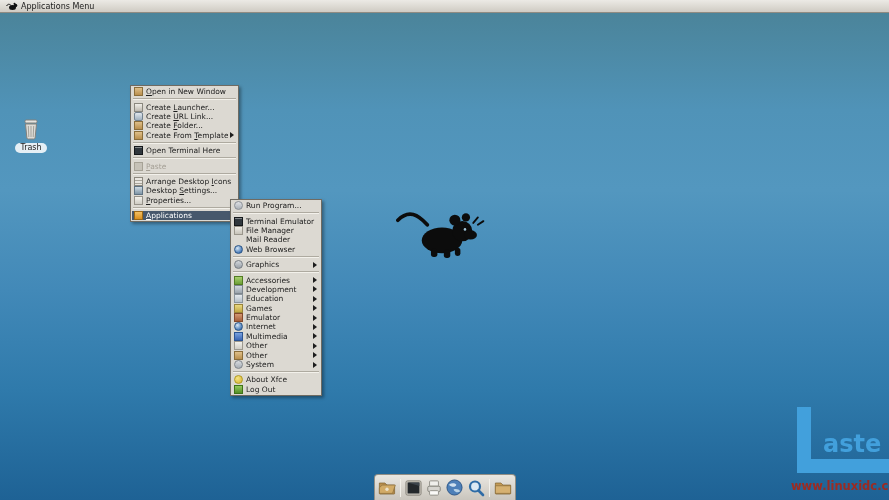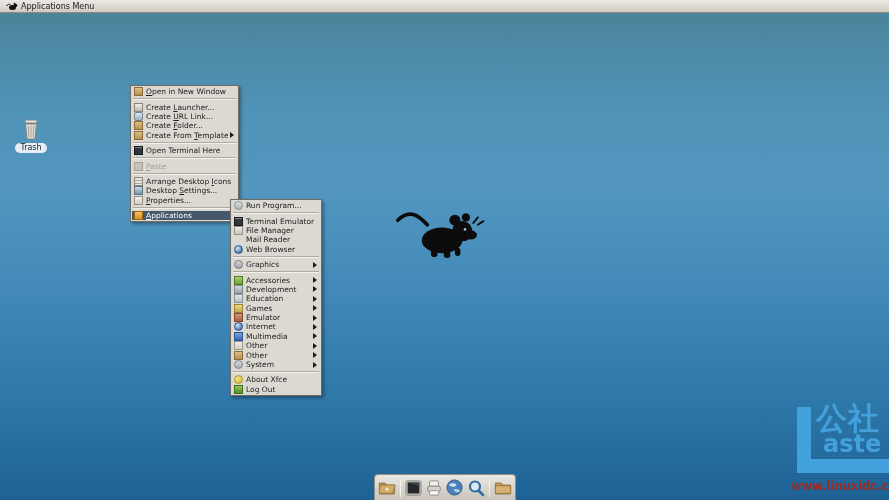--- a/index.html
+++ b/index.html
@@ -316,18 +316,17 @@
       <svg width="18" height="15" viewBox="0 0 26 21">
         <path d="M2 4 h8 l3 3 h11 v12 a1 1 0 0 1 -1 1 h-20 a1 1 0 0 1 -1 -1 z" fill="#c39a56" stroke="#7d5f2d" stroke-width="1"></path>
         <path d="M2 8 h22 v11 h-22 z" fill="#d6b171" stroke="#8a6d3a" stroke-width="1"></path>
       </svg>
     </span>
   </div>
 
   <div class="wm">
     <div class="wm-bar-v"></div>
     <div class="wm-bar-h"></div>
-    <div class="wm-cn">公社</div>
     <div class="wm-latin">aste</div>
     <div class="wm-url">www.linuxidc.com</div>
   </div>
 
 </div>
 
 </body></html>

